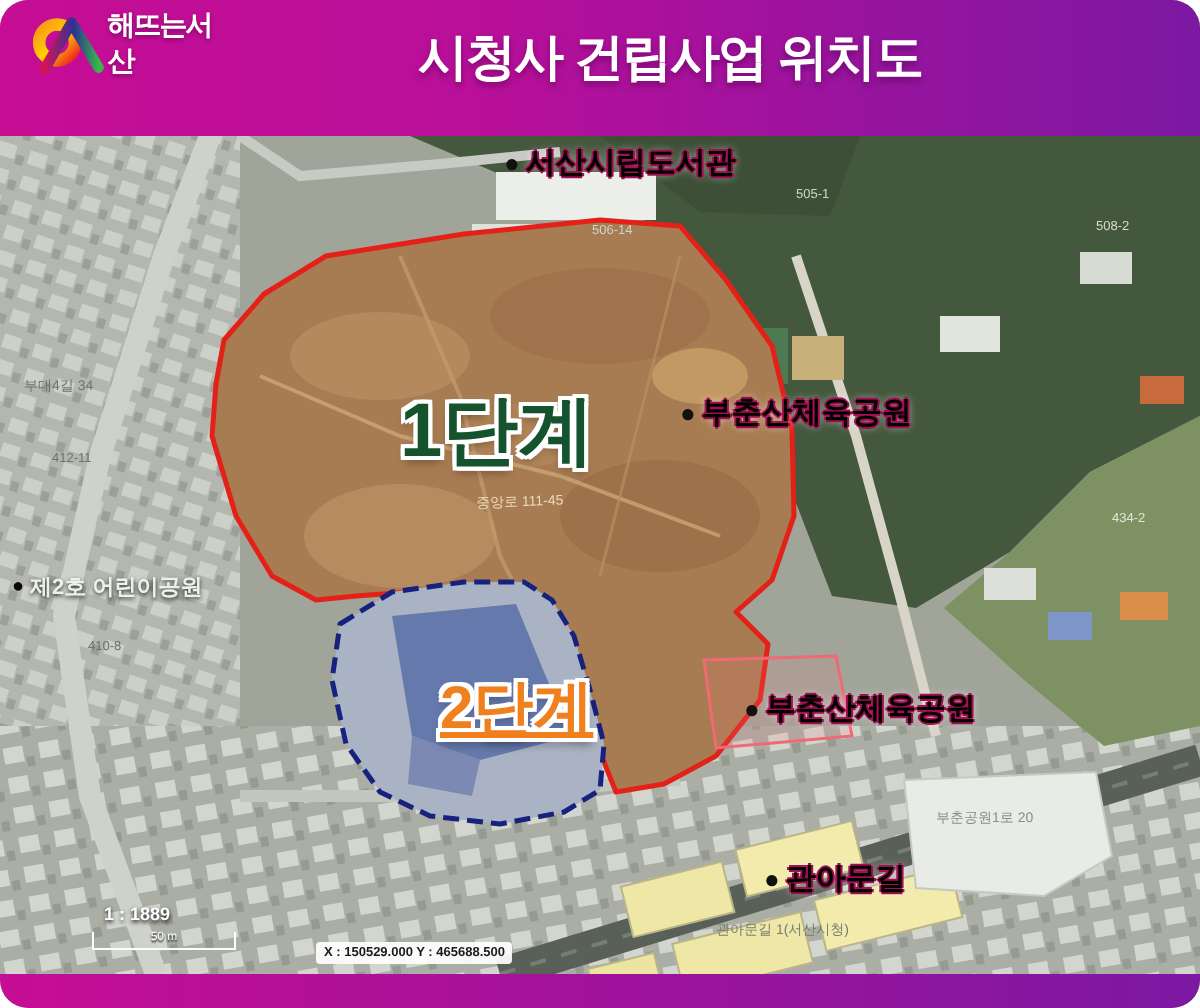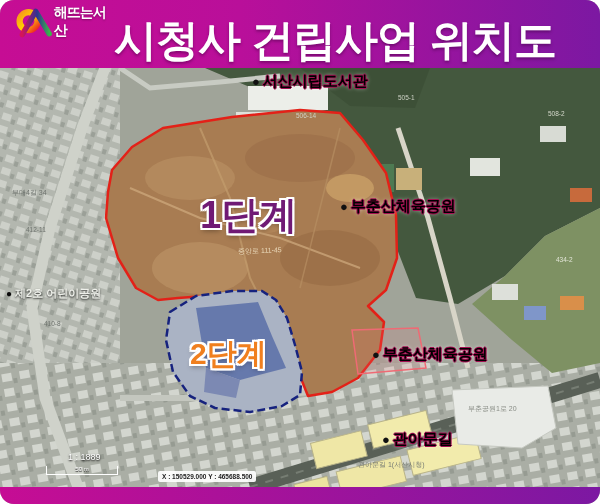--- a/index.html
+++ b/index.html
@@ -7,42 +7,42 @@
   .page{position:relative;width:600px;height:504px;font-family:"Liberation Sans",sans-serif;
         border-radius:14px;overflow:hidden;background:#a4a89e;}
   
   .header{position:absolute;left:0;top:0;width:600px;height:68px;
           background:linear-gradient(90deg,#c60d94 0%,#b90f9a 40%,#7c18a2 100%);}
   .logo{position:absolute;left:16px;top:3px;width:96px;display:flex;flex-direction:row;
         align-items:center;}
   .logo-text{color:#fff;font-weight:bold;font-size:14px;letter-spacing:-1px;margin-top:-2px;
         text-shadow:0 1px 2px rgba(0,0,0,.35);}
   .title{position:absolute;left:0;right:0;top:12px;text-align:center;color:#fff;
-         font-size:43px;font-weight:800;letter-spacing:-1px;
+         font-size:25px;font-weight:800;letter-spacing:-1px;
          text-shadow:0 2px 3px rgba(60,0,60,.45);padding-left:70px;}
   
   .map{position:absolute;left:0;top:68px;width:600px;height:419px;overflow:hidden;
        background:#a4a89e;}
   .map svg{position:absolute;left:0;top:0;}
   .lbl{position:absolute;white-space:nowrap;}
   .poi{display:flex;align-items:center;gap:3px;font-weight:bold;font-size:15px;}
   .poi .dot{color:#111;font-size:13px;}
   .poi .txt{color:#000000;
       text-shadow:-1px 0 0 #a30f51,1px 0 0 #a30f51,0 1px 0 #a30f51,0 -1px 0 #a30f51,0 0 4px rgba(255,255,255,.8);}
   .poi-faint{font-size:11px;font-weight:bold;}
   .poi-faint .dot{color:#0a0a0a;font-size:10px;}
   .poi-faint .txt{color:#eef0ea;text-shadow:0 1px 2px rgba(0,0,0,.8);text-align:center;}
   .phase{font-weight:800;
       text-shadow:-2px 0 0 #fff,2px 0 0 #fff,0 2px 0 #fff,0 -2px 0 #fff,
                   -2px -2px 0 #fff,2px 2px 0 #fff,-2px 2px 0 #fff,2px -2px 0 #fff,
                   0 3px 5px rgba(0,0,0,.35);}
-  .phase1{color:#701a75;font-size:38px;}
+  .phase1{color:#14532d;font-size:38px;}
   .phase2{color:#f07f1e;font-size:30px;}
   .minor{font-size:7px;color:#6e736e;}
-  .scale-ratio{font-size:9px;font-weight:normal;color:#fff;text-shadow:0 1px 2px #000;margin-left:16px;}
+  .scale-ratio{font-size:9px;font-weight:bold;color:#fff;text-shadow:0 1px 2px #000;}
   .scale-bar{width:72px;height:9px;border-left:1px solid #fff;border-right:1px solid #fff;
              border-bottom:1px solid #fff;text-align:center;
              font-size:6px;color:#fff;text-shadow:0 1px 1px #000;line-height:6px;}
   .coord{background:rgba(255,255,255,.92);border-radius:2px;color:#1a1a1a;
          font-size:6.5px;font-weight:bold;padding:1px 4px;line-height:9px;}
   
   .footer{position:absolute;left:0;top:487px;width:600px;height:17px;
           background:linear-gradient(90deg,#c60d94 0%,#7c18a2 100%);}
 </style>
 </head>
@@ -167,21 +167,21 @@
     <div class="lbl poi" style="left:382px;top:362px;">
       <span class="dot">●</span>
       <span class="txt">관아문길</span>
     </div>
     <div class="lbl poi poi-faint" style="left:6px;top:218px;">
       <span class="dot">●</span>
       <span class="txt">제2호 어린이공원</span>
     </div>
 
     <div class="lbl phase phase1" style="left:200px;top:122px;">1단계</div>
-    <div class="lbl phase phase2" style="left:190px;top:266px;">2단계</div>
+    <div class="lbl phase phase2" style="left:220px;top:266px;text-decoration:underline;">2단계</div>
 
     <div class="lbl minor" style="left:238px;top:178px;color:#ead9ba;transform:rotate(-2deg);">중앙로 111-45</div>
     <div class="lbl minor" style="left:468px;top:336px;color:#898d86;">부춘공원1로 20</div>
     <div class="lbl minor" style="left:358px;top:392px;color:#777c74;">관아문길 1(서산시청)</div>
     <div class="lbl minor" style="left:12px;top:120px;">부대4길 34</div>
     <div class="lbl minor" style="left:26px;top:158px;font-size:6.5px;">412-11</div>
     <div class="lbl minor" style="left:44px;top:252px;font-size:6.5px;">410-8</div>
     <div class="lbl minor" style="left:296px;top:44px;font-size:6.5px;color:#cfd3c7;">506-14</div>
     <div class="lbl minor" style="left:398px;top:26px;font-size:6.5px;color:#cfd3c7;">505-1</div>
     <div class="lbl minor" style="left:548px;top:42px;font-size:6.5px;color:#d6d9cc;">508-2</div>

